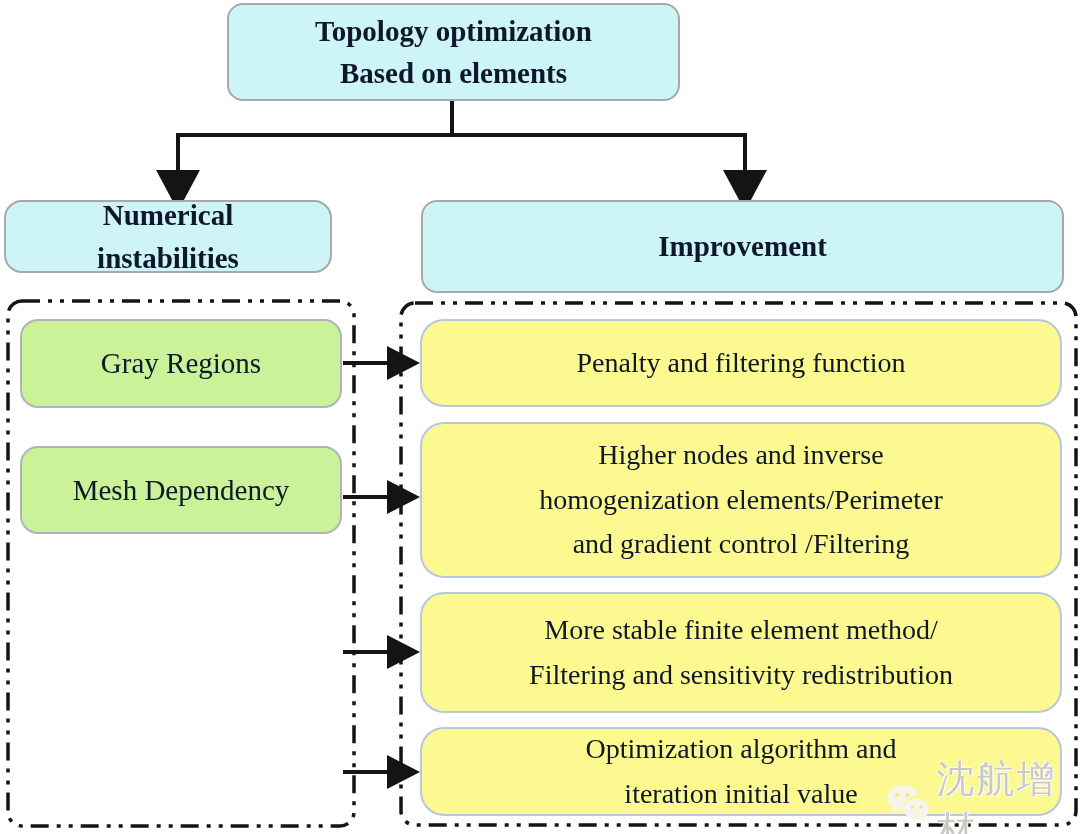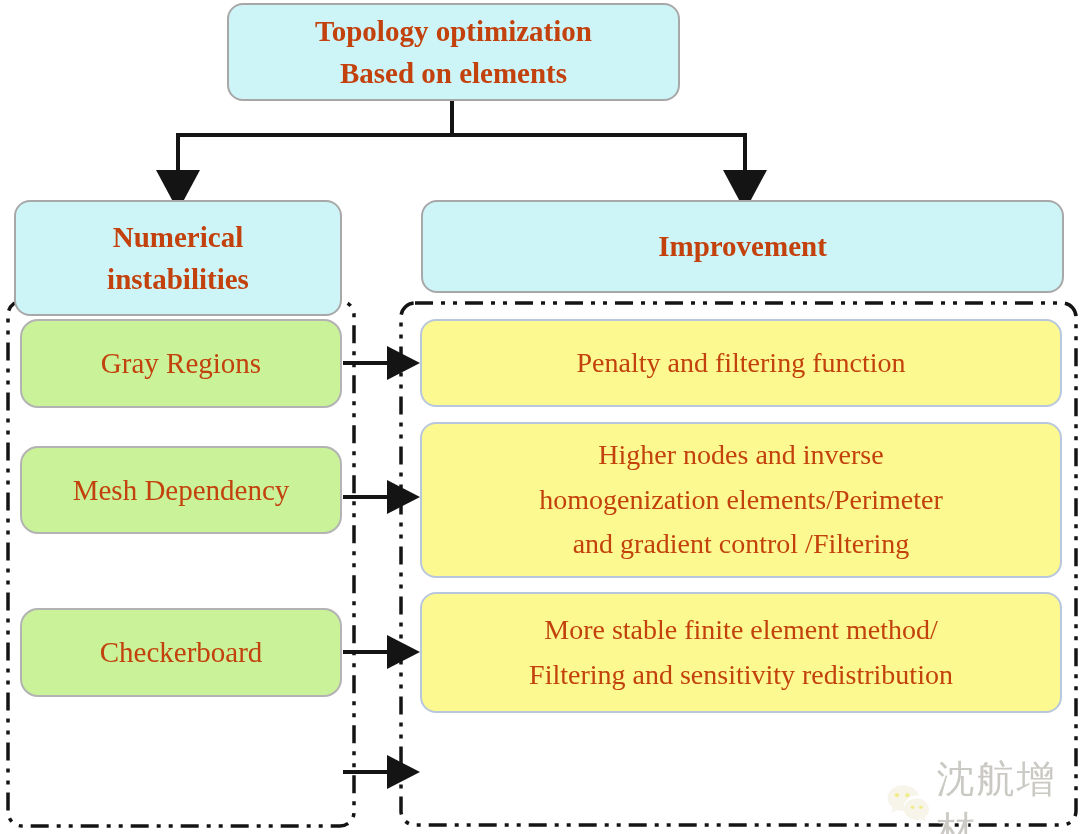--- a/index.html
+++ b/index.html
@@ -3,33 +3,33 @@
 <meta charset="utf-8">
 <style>
   html,body{margin:0;padding:0;background:#ffffff;}
   .canvas{
     position:relative;width:1080px;height:834px;background:#ffffff;overflow:hidden;
     font-family:"Liberation Serif","DejaVu Serif",serif;
   }
   svg.layer{position:absolute;left:0;top:0;width:1080px;height:834px;pointer-events:none;}
   .node{
     position:absolute;display:flex;align-items:center;justify-content:center;
-    text-align:center;white-space:pre-line;box-sizing:border-box;color:#c2410c;
+    text-align:center;white-space:pre-line;box-sizing:border-box;color:#0f172a;
   }
   .node.cyan{
     background:var(--node-cyan);border:2px solid var(--cyan-border);
     border-radius:16px;font-weight:bold;font-size:29px;line-height:1.45;
   }
   .node.green{
     background:var(--node-green);border:2px solid var(--green-border);
     border-radius:18px;font-size:29px;
   }
   .node.yellow{
     background:var(--node-yellow);border:2px solid var(--yellow-border);
-    border-radius:16px;font-size:28px;line-height:1.6;
+    border-radius:24px;font-size:28px;line-height:1.6;
   }
   .connector{stroke:var(--line-color);stroke-width:4;fill:none;}
   .arrowhead{fill:var(--line-color);stroke:none;}
   .dashdot{
     fill:none;stroke:var(--line-color);stroke-width:3.5;
     stroke-dasharray:18 8 4 8 4 8;
   }
   .watermark{
     position:absolute;left:884px;top:754px;display:flex;align-items:center;gap:4px;
     pointer-events:none;
@@ -67,41 +67,42 @@
     <polygon class="arrowhead" points="387,480 387,514 420,497"></polygon>
     <path class="connector" d="M343,652 H390"></path>
     <polygon class="arrowhead" points="387,635 387,669 420,652"></polygon>
     <path class="connector" d="M343,772 H390"></path>
     <polygon class="arrowhead" points="387,755 387,789 420,772"></polygon>
   </svg>
 
   <div class="node cyan" style="left:227px;top:3px;width:453px;height:98px;">Topology optimization
 Based on elements</div>
 
-  <div class="node cyan" style="left:14px;top:200px;width:328px;height:116px;">Numerical
+  <div class="node cyan" style="left:4px;top:200px;width:328px;height:73px;border-radius:18px;">Numerical
 instabilities</div>
 
   <div class="node green" style="left:20px;top:319px;width:322px;height:89px;">Gray Regions</div>
 
   <div class="node cyan" style="left:421px;top:200px;width:643px;height:93px;">Improvement</div>
 
   <div class="node green" style="left:20px;top:446px;width:322px;height:88px;">Mesh Dependency</div>
 
-  <div class="node green" style="left:20px;top:608px;width:322px;height:89px;">Checkerboard</div>
 
 
   <div class="node yellow" style="left:420px;top:319px;width:642px;height:88px;">Penalty and filtering function</div>
 
   <div class="node yellow" style="left:420px;top:422px;width:642px;height:156px;">Higher nodes and inverse
 homogenization elements/Perimeter
 and gradient control /Filtering</div>
 
   <div class="node yellow" style="left:420px;top:592px;width:642px;height:121px;">More stable finite element method/
 Filtering and sensitivity redistribution</div>
 
+  <div class="node yellow" style="left:420px;top:727px;width:642px;height:89px;">Optimization algorithm and
+iteration initial value</div>
 
   <div class="watermark">
     <svg width="54" height="54" viewBox="0 0 54 54">
       <g fill="#f7f4ea">
         <path d="M21 5 C11.5 5 4 11.3 4 19.2 c0 4.4 2.3 8.3 6 10.9 l-1.9 5.7 6.5-3.3 c2.1.7 4.2 1 6.4 1 .5 0 1.1 0 1.6-.1 -.4-1.2-.6-2.4-.6-3.7 0-7.3 6.8-13.2 15.1-13.2 .8 0 1.5.1 2.3.2 C37.2 10.3 29.8 5 21 5z"></path>
         <path d="M36.6 19.8 c-7.9 0-14.3 5.3-14.3 11.9 0 6.6 6.4 11.9 14.3 11.9 1.6 0 3.2-.2 4.6-.7 l5.5 2.9 -1.6-4.9 c3.1-2.2 5-5.4 5-9.2 0-6.6-6.4-11.9-13.5-11.9z"></path>
       </g>
       <g fill="#f0ec8c">
         <circle cx="14.5" cy="16" r="2.4"></circle>
         <circle cx="26" cy="16" r="2.4"></circle>

